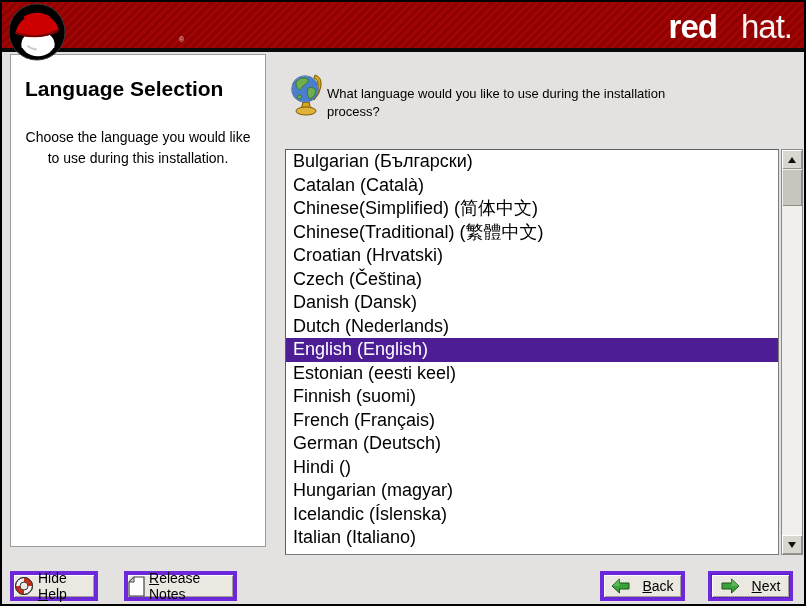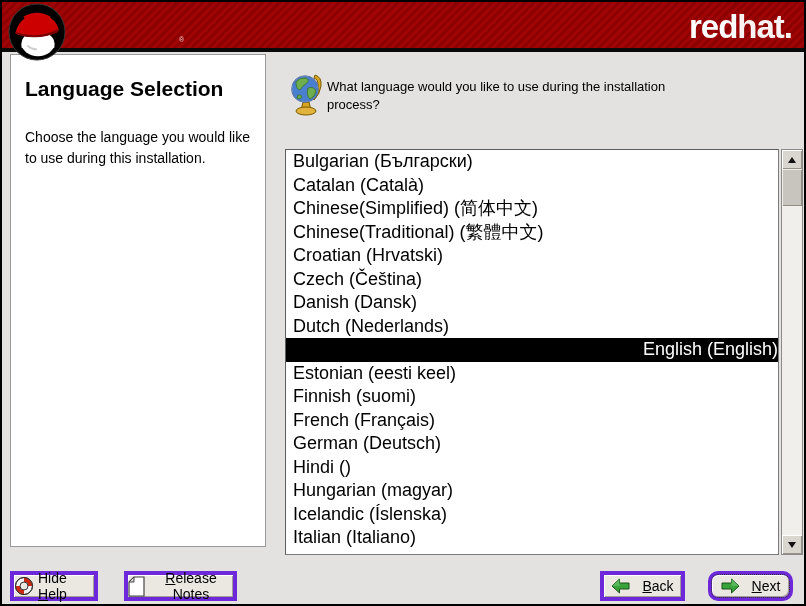--- a/index.html
+++ b/index.html
@@ -18,45 +18,45 @@
     background:repeating-linear-gradient(135deg,#a10404 0 3px,#8e0101 3px 6px);
     border-bottom:4px solid #0a0a0a;
   }
   .logo-circle{position:absolute;left:6px;top:1px;width:58px;height:58px;z-index:5;}
   .registered{position:absolute;left:177px;top:34px;font-size:7px;color:#e9c9c9;z-index:5;}
   .wordmark{
     position:absolute;right:12px;top:6px;z-index:5;color:#fff;
     font-size:33px;letter-spacing:-1px;line-height:38px;
   }
   .wordmark .b{font-weight:bold;margin-top:14px;}
-  .wordmark .l{font-weight:bold;opacity:.95;}
+  .wordmark .l{font-weight:normal;opacity:.95;padding-left:24px;}
   
   .help-panel{
     position:absolute;left:8px;top:52px;width:256px;height:493px;box-sizing:border-box;
     background:#fff;border:1px solid #9a9a9a;
   }
   .help-title{margin:22px 14px 0 14px;font-size:21px;font-weight:bold;color:#000;}
-  .help-body{margin:26px 14px 0 14px;font-size:14px;line-height:21px;color:#000;width:226px;}
+  .help-body{margin:26px 14px 0 14px;font-size:14px;line-height:21px;color:#000;width:226px;text-align:center;}
   
   .globe{position:absolute;left:288px;top:70px;}
   .question{
-    position:absolute;left:325px;top:76px;width:390px;
+    position:absolute;left:325px;top:83px;width:390px;
     font-size:13px;line-height:18px;color:#000;
   }
   
   .lang-list{
     position:absolute;left:283px;top:147px;width:494px;height:406px;box-sizing:border-box;
     background:#fff;border:1px solid #7b7b7b;overflow:hidden;
     border-top-color:#5f5f5f;border-left-color:#5f5f5f;
   }
   .lang-row{
     height:23.5px;line-height:23.5px;padding-left:7px;
     font-size:18px;color:#000;white-space:nowrap;
   }
-  .lang-row.selected{background:#000000;color:#fff;text-align:right;}
+  .lang-row.selected{background:#4c1d95;color:#fff;}
   
   .scrollbar{
     position:absolute;left:779px;top:147px;width:22px;height:406px;box-sizing:border-box;
     background:#f1efec;border:1px solid #8a8a8a;
   }
   .sb-btn{
     position:absolute;left:0;width:20px;height:19px;background:#d9d6d0;
     box-shadow:inset 1px 1px 0 #fff,inset -1px -1px 0 #979289;
     display:flex;align-items:center;justify-content:center;
   }
@@ -71,23 +71,23 @@
   
   .btn{
     position:absolute;top:569px;height:30px;box-sizing:border-box;
     background:#ebe8e2;border:4px solid #6d28d9;
     box-shadow:inset 1px 1px 0 #fff,inset -1px -1px 0 #a39f97;
     display:flex;align-items:center;justify-content:center;gap:4px;
     font-size:14px;color:#000;cursor:default;
   }
   .btn u{text-decoration:underline;}
   .btn-hide-help{left:8px;width:88px;}
-  .btn-release-notes{left:122px;width:113px;text-align:center;}
+  .btn-release-notes{left:122px;width:113px;}
   .btn-back{left:598px;width:85px;gap:12px;}
-  .btn-next{left:706px;width:85px;gap:12px;outline:1px dotted #333;outline-offset:-4px;border-radius:10px;}
+  .btn-next{left:706px;width:85px;gap:12px;outline:1px dotted #333;outline-offset:-4px;}
   .icon{display:inline-flex;flex:0 0 auto;}
 </style>
 </head>
 <body>
 
 <div class="window">
 
   <div class="header"></div>
 
   <span class="logo-circle icon">

